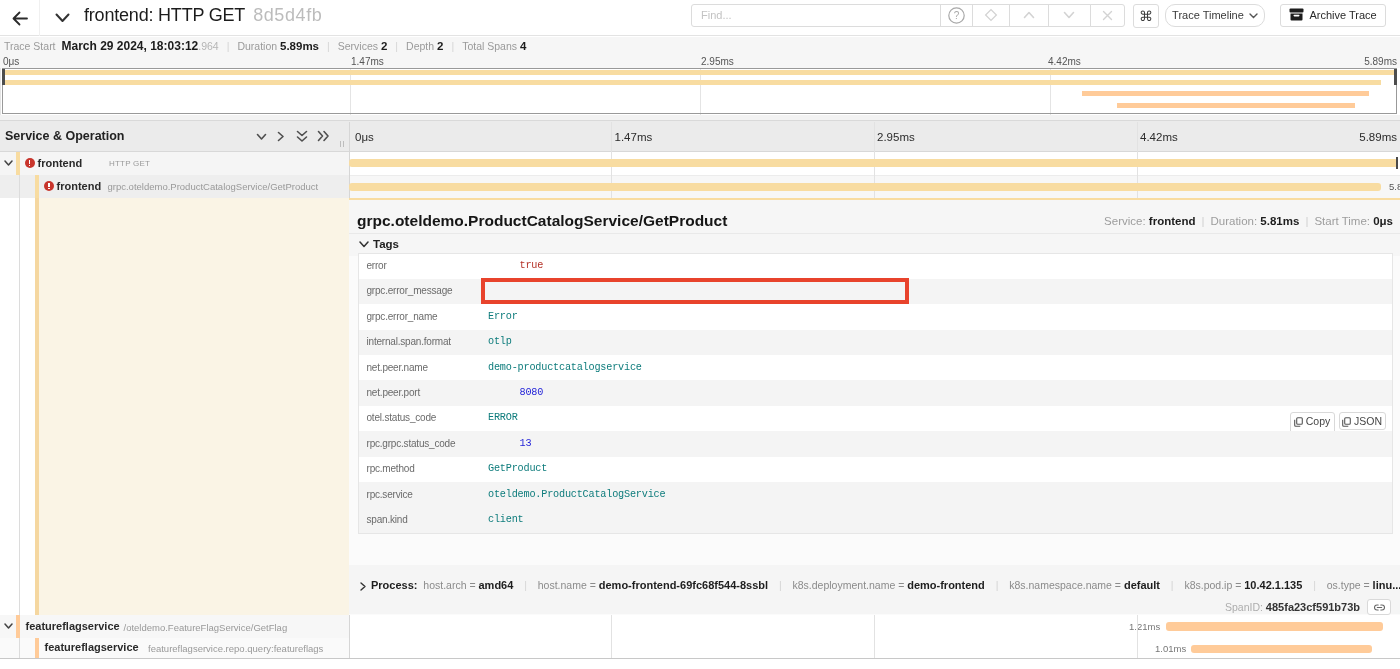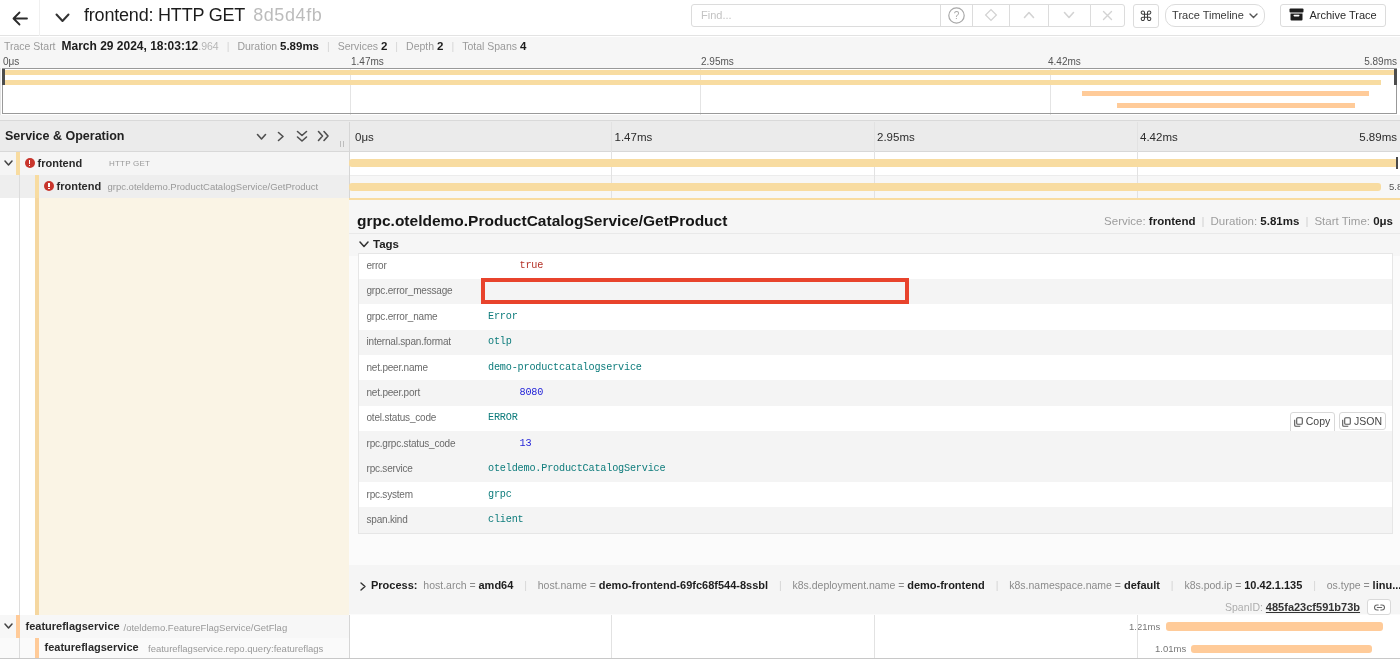--- a/index.html
+++ b/index.html
@@ -71,21 +71,21 @@
 .v-str { color:#0e7c7c; }
 .v-num { color:#2323d8; padding-left:31.5px; }
 .v-bool { color:#b43228; padding-left:31.5px; }
 #redbox { position:absolute; left:122px; top:-0.5px; width:428px; height:26px; border:4.5px solid #e8432c; }
 .dbtn { position:absolute; height:22px; border:1px solid #d9d9d9; border-radius:3px; background:#fff; font-size:10.5px; color:#454545; line-height:20px; text-align:center; }
 
 #procrow { position:absolute; left:10px; top:379px; font-size:10.5px; color:#8b8b8b; white-space:pre; }
 #procrow b.pk { color:#1e1e1e; font-size:11px; }
 #procrow .psep { color:#d5d5d5; padding:0 5px; }
 #spanidrow { position:absolute; left:876px; top:401px; font-size:10.5px; color:#adadad; }
-#spanidrow b { color:#333; font-size:11px;text-decoration:underline; }
+#spanidrow b { color:#333; font-size:11px; }
 
 
 #botborder { left:0; top:657.5px; width:1400px; height:1px; background:#c8c8c8; }
 .durlabel { position:absolute; font-size:9.5px; color:#777; }
 svg.ic { position:absolute; }
 </style>
 </head>
 <body>
 
 <div class="abs" id="topbar"></div>
@@ -256,27 +256,27 @@
             </svg>Copy</div>
         <div class="dbtn" style="left:980px; top:6.5px; width:47px; height:18px; line-height:16px;"><svg width="9" height="10" viewBox="0 0 9 10" style="vertical-align:-1.5px; margin-right:3px;">
               <rect x="2.7" y="0.7" width="5.6" height="6.6" rx="1" stroke="#555" stroke-width="1.1" fill="none"></rect>
               <path d="M6.3 9.3 h-4.6 a1 1 0 0 1 -1 -1 v-5.6" stroke="#555" stroke-width="1.1" fill="none"></path>
             </svg>JSON</div>
       </div>
       <div class="trow even">
           <div class="tkey">rpc.grpc.status_code</div>
           <div class="tval mono v-num">13</div>
         </div>
+      <div class="trow">
+          <div class="tkey">rpc.method</div>
+          <div class="tval mono v-str">GetProduct</div>
+        </div>
       <div class="trow even">
           <div class="tkey">rpc.service</div>
           <div class="tval mono v-str">oteldemo.ProductCatalogService</div>
-        </div>
-      <div class="trow">
-          <div class="tkey">rpc.system</div>
-          <div class="tval mono v-str">grpc</div>
         </div>
       <div class="trow even">
           <div class="tkey">span.kind</div>
           <div class="tval mono v-str">client</div>
         </div>
     </div>
     <svg class="ic" style="left:11px; top:382px;" width="6" height="9" viewBox="0 0 6 9">
         <path d="M1 1 L5 4.5 L1 8" stroke="#333" stroke-width="1.4" fill="none" stroke-linecap="round" stroke-linejoin="round"></path>
       </svg>
     <div id="procrow"><span style="padding-left:12px;"></span><b class="pk">Process:</b>  host.arch = <b class="pk">amd64</b>  <span class="psep">|</span>  host.name = <b class="pk">demo-frontend-69fc68f544-8ssbl</b>  <span class="psep">|</span>  k8s.deployment.name = <b class="pk">demo-frontend</b>  <span class="psep">|</span>  k8s.namespace.name = <b class="pk">default</b>  <span class="psep">|</span>  k8s.pod.ip = <b class="pk">10.42.1.135</b>  <span class="psep">|</span>  os.type = <b class="pk">linu...</b></div>

